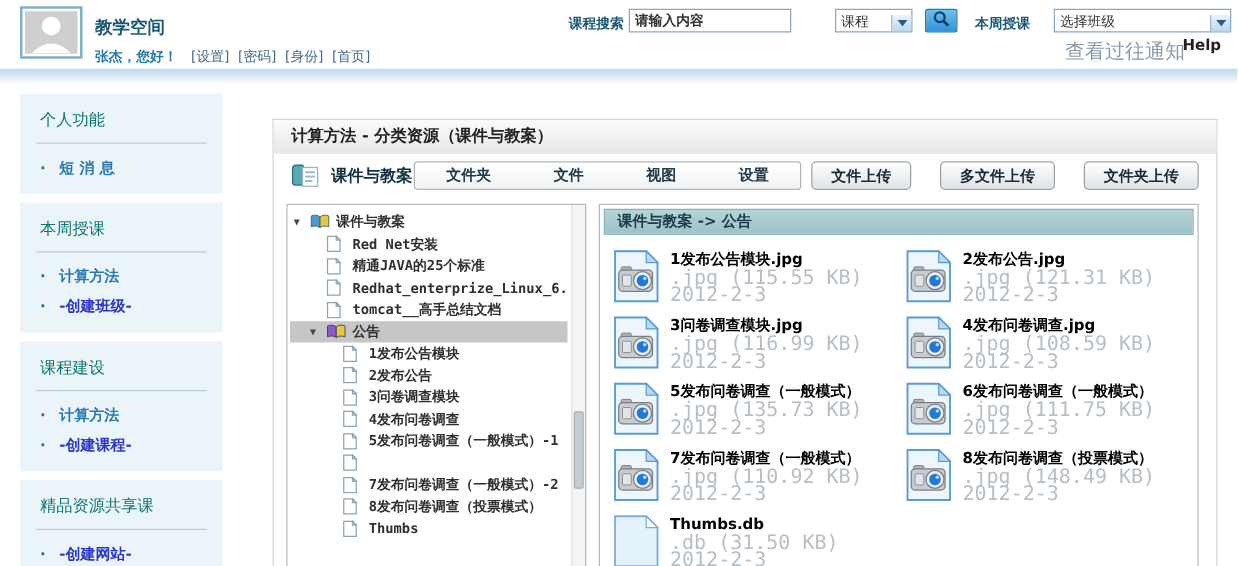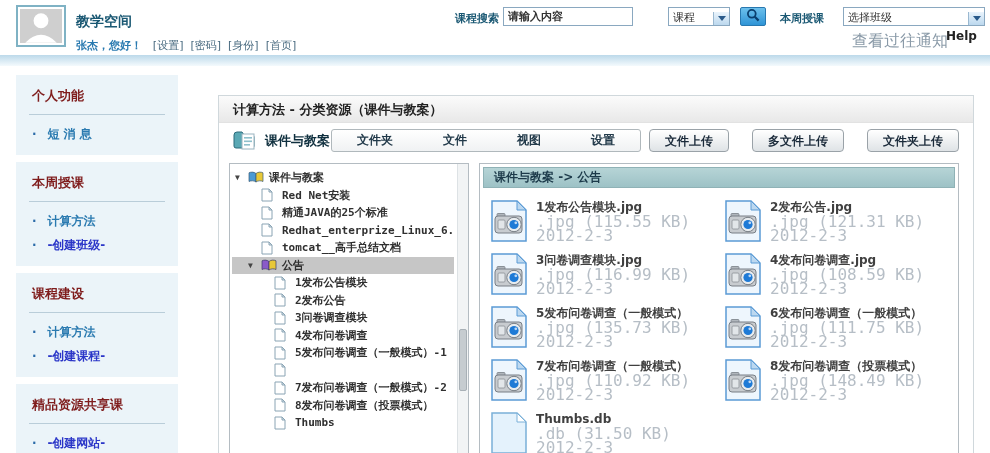--- a/index.html
+++ b/index.html
@@ -20,21 +20,21 @@
   .combo .chev { width:16px; background:linear-gradient(#eaf4fc,#bcd8ee); border-left:1px solid #9ab8d0; display:flex; align-items:center; justify-content:center; }
   .chev i { display:block; width:0; height:0; border:4px solid transparent; border-top:5px solid #2a5a8a; margin-top:4px; }
   .search-btn { position:absolute; left:740px; top:7px; width:26px; height:19px; background:linear-gradient(#6cc0ec,#2f94d6); border:1px solid #2878b0; border-radius:2px; display:flex; align-items:center; justify-content:center; cursor:pointer; }
   .notices { position:absolute; left:852px; top:31px; font-size:16px; color:#8a9aa8; cursor:pointer; }
   .help { position:absolute; left:946px; top:29px; font-size:12px; font-weight:bold; color:#222; cursor:pointer; }
   .strip { position:absolute; left:0; top:55px; width:990px; height:11px; background:linear-gradient(#bcd9ea,#f4fafd); }
 
   
   .sidebar { position:absolute; left:16px; top:75px; width:162px; }
   .sb-box { background:#ebf4f9; margin-bottom:7px; padding:10px 0 8px; }
-  .sb-title { font-size:13px; font-weight:bold; color:#7f1d1d; padding:2px 0 9px 16px; }
+  .sb-title { font-size:13px; font-weight:normal; color:#0f766e; padding:2px 0 9px 16px; }
   .sb-divider { border-top:1px solid #b9cdd9; margin:0 13px 8px; }
   .sb-links { list-style:none; }
   .sb-link-row { padding:3px 0 4px 16px; font-size:12px; white-space:nowrap; cursor:pointer; }
   .bullet { color:#2a6aa8; margin-right:7px; font-weight:bold; }
   .sb-link { text-decoration:none; font-weight:bold; }
   .sb-link.teal { color:#2a7ab0; }
   .sb-link.blue { color:#2b36c8; }
 
   
   .main-box { position:absolute; left:218px; top:95px; width:756px; height:420px; border:1px solid #d0d8dc; background:#fff; }
@@ -56,21 +56,21 @@
   .caret { width:13px; flex-shrink:0; font-size:8px; color:#444; }
   .t-icon { width:17px; height:14px; margin-right:4px; flex-shrink:0; display:flex; align-items:center; }
 
   
   .files-panel { position:absolute; left:260px; top:67px; width:480px; height:348px; border:1px solid #b4bcc2; background:#fff; overflow:hidden; }
   .crumb-bar { margin:3px; height:21px; background:linear-gradient(#b6d4d6,#9dc2c6); border:1px solid #8fb2b6; line-height:19px; padding-left:10px; font-size:12px; font-weight:bold; color:#1c3a4a; }
   .files-grid { display:grid; grid-template-columns:1fr 1fr; gap:9px 6px; padding:8px 6px 8px 10px; }
   .file-card { display:flex; align-items:flex-start; cursor:pointer; }
   .file-icon { width:38px; height:44px; flex-shrink:0; }
   .file-text { margin-left:8px; padding-top:1px; min-width:0; }
-  .file-name { font-size:12px; font-weight:bold; color:#404040; line-height:15px; white-space:nowrap; }
+  .file-name { font-size:12px; font-weight:bold; color:#000000; line-height:15px; white-space:nowrap; }
   .file-meta, .file-date { font-family:"DejaVu Sans Mono",monospace; font-size:16px; color:#b6bec6; line-height:14px; white-space:nowrap; }
 </style>
 </head>
 <body>
 
 <div class="header">
   <div class="avatar">
     <div class="avatar-inner">
       <svg viewBox="0 0 48 38" width="100%" height="100%">
           <circle cx="24" cy="13" r="8.5" fill="#fff"></circle>

